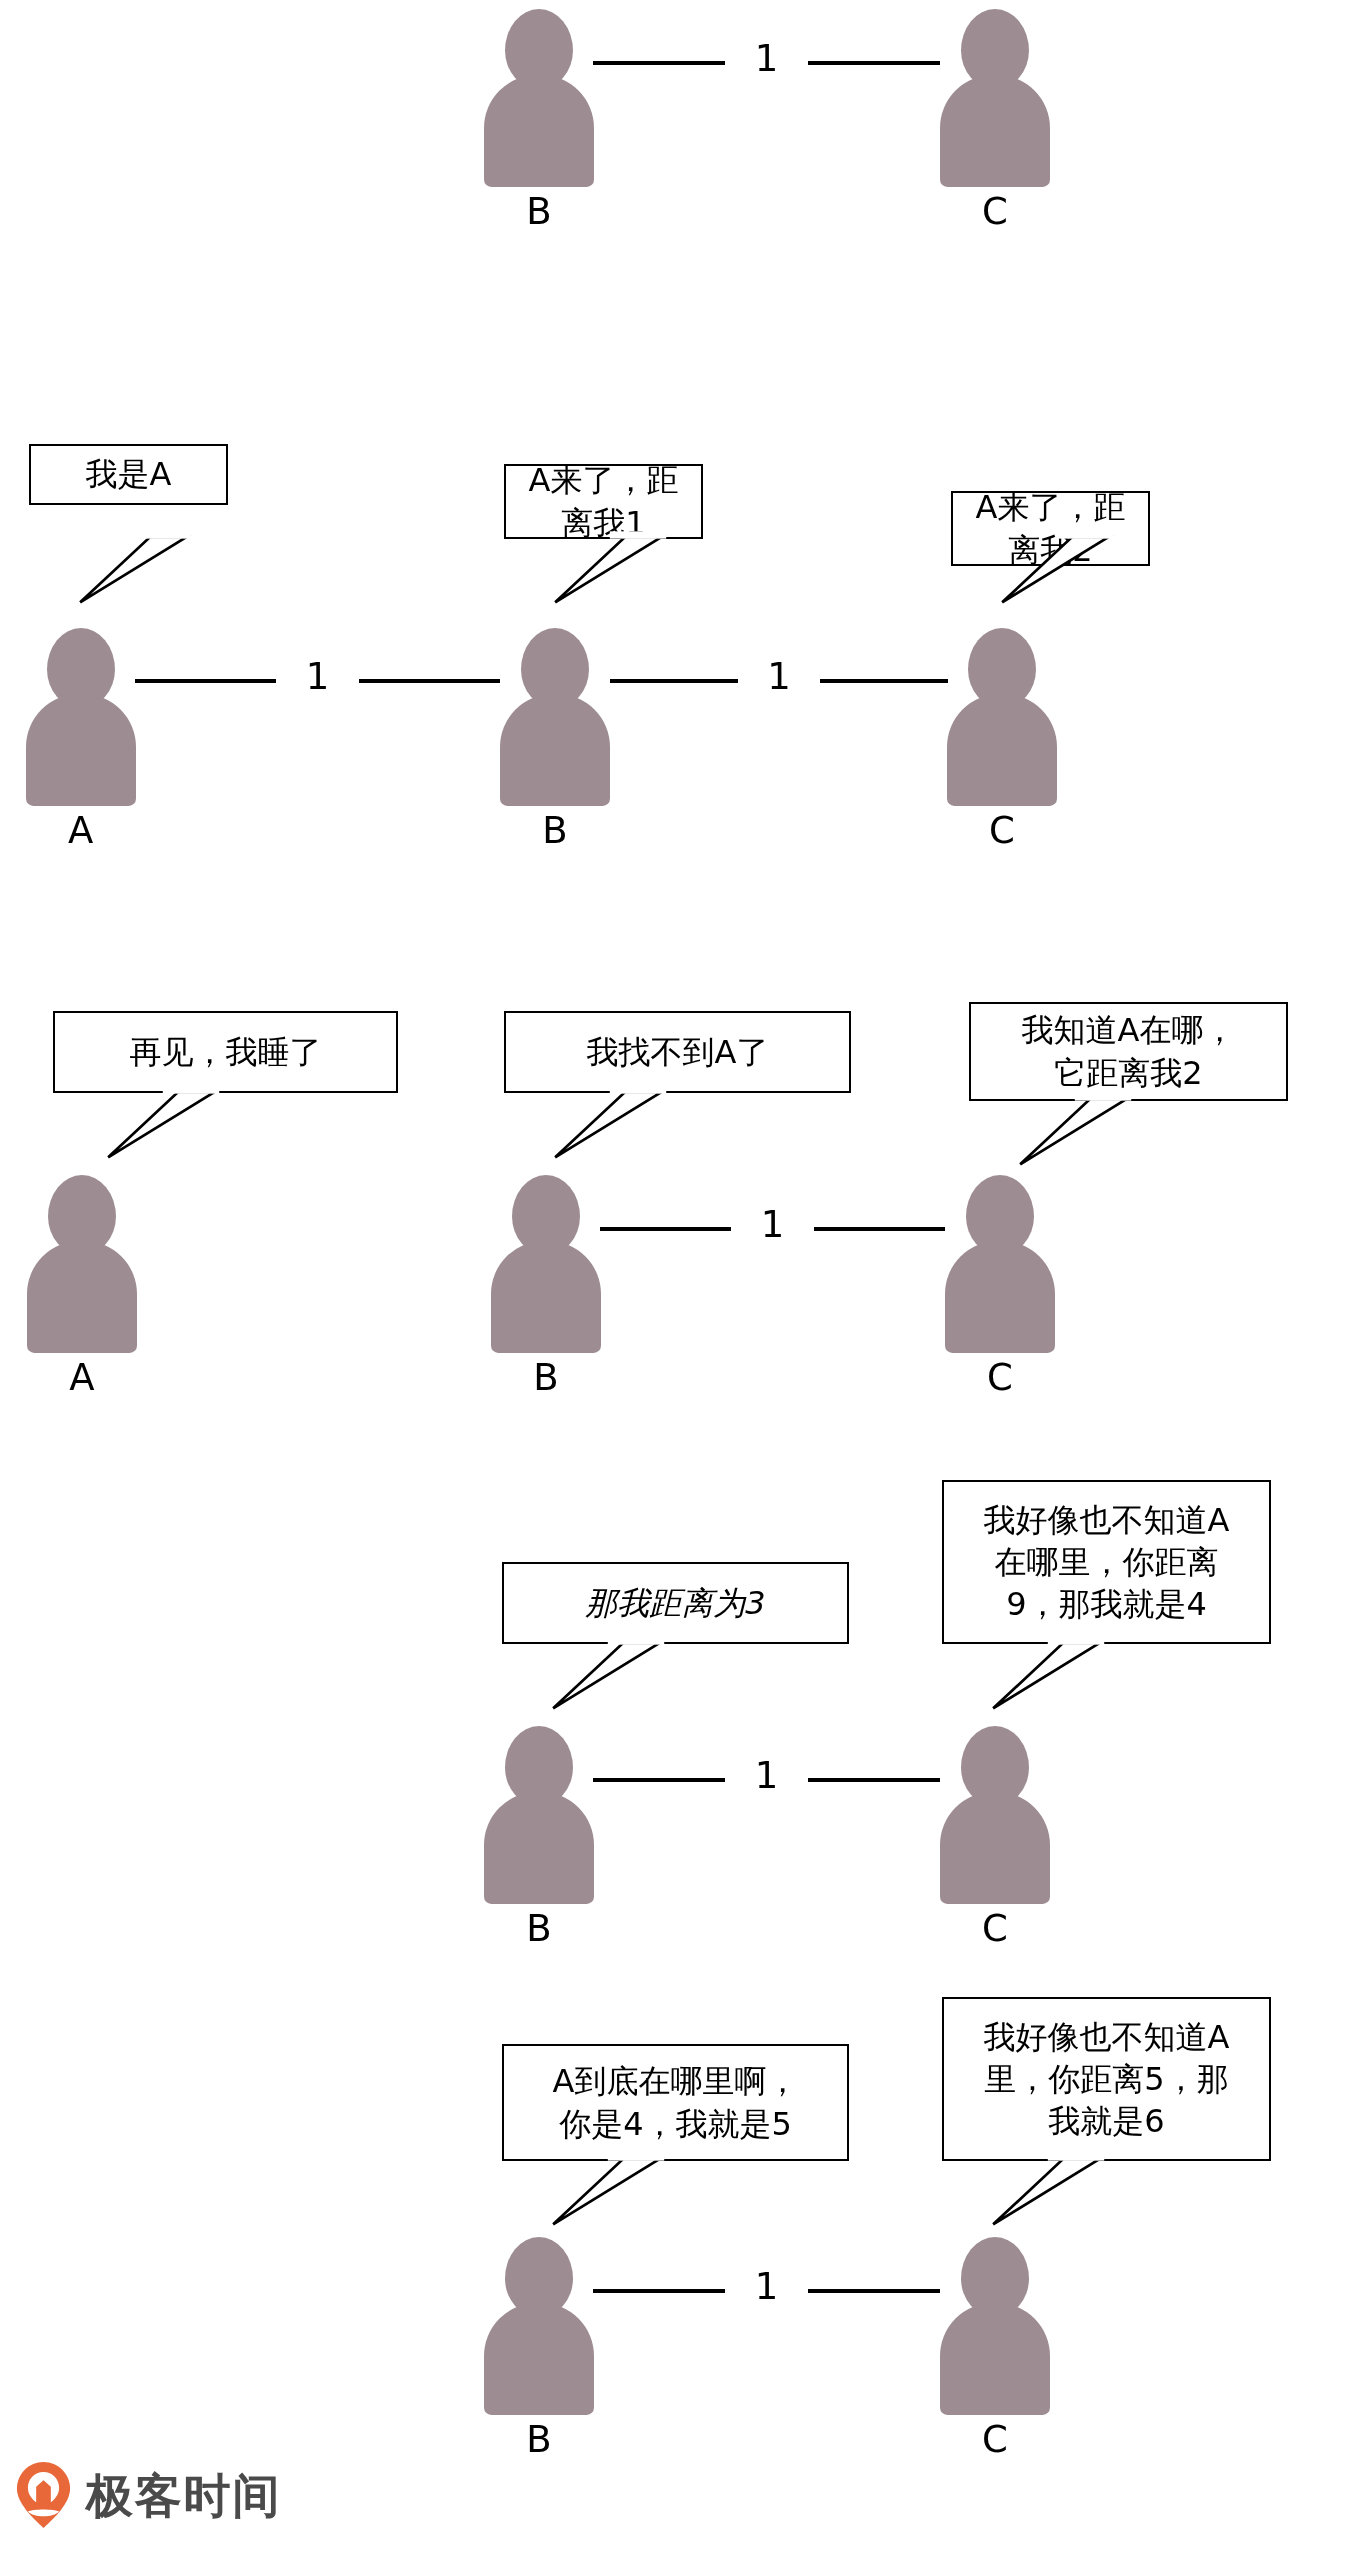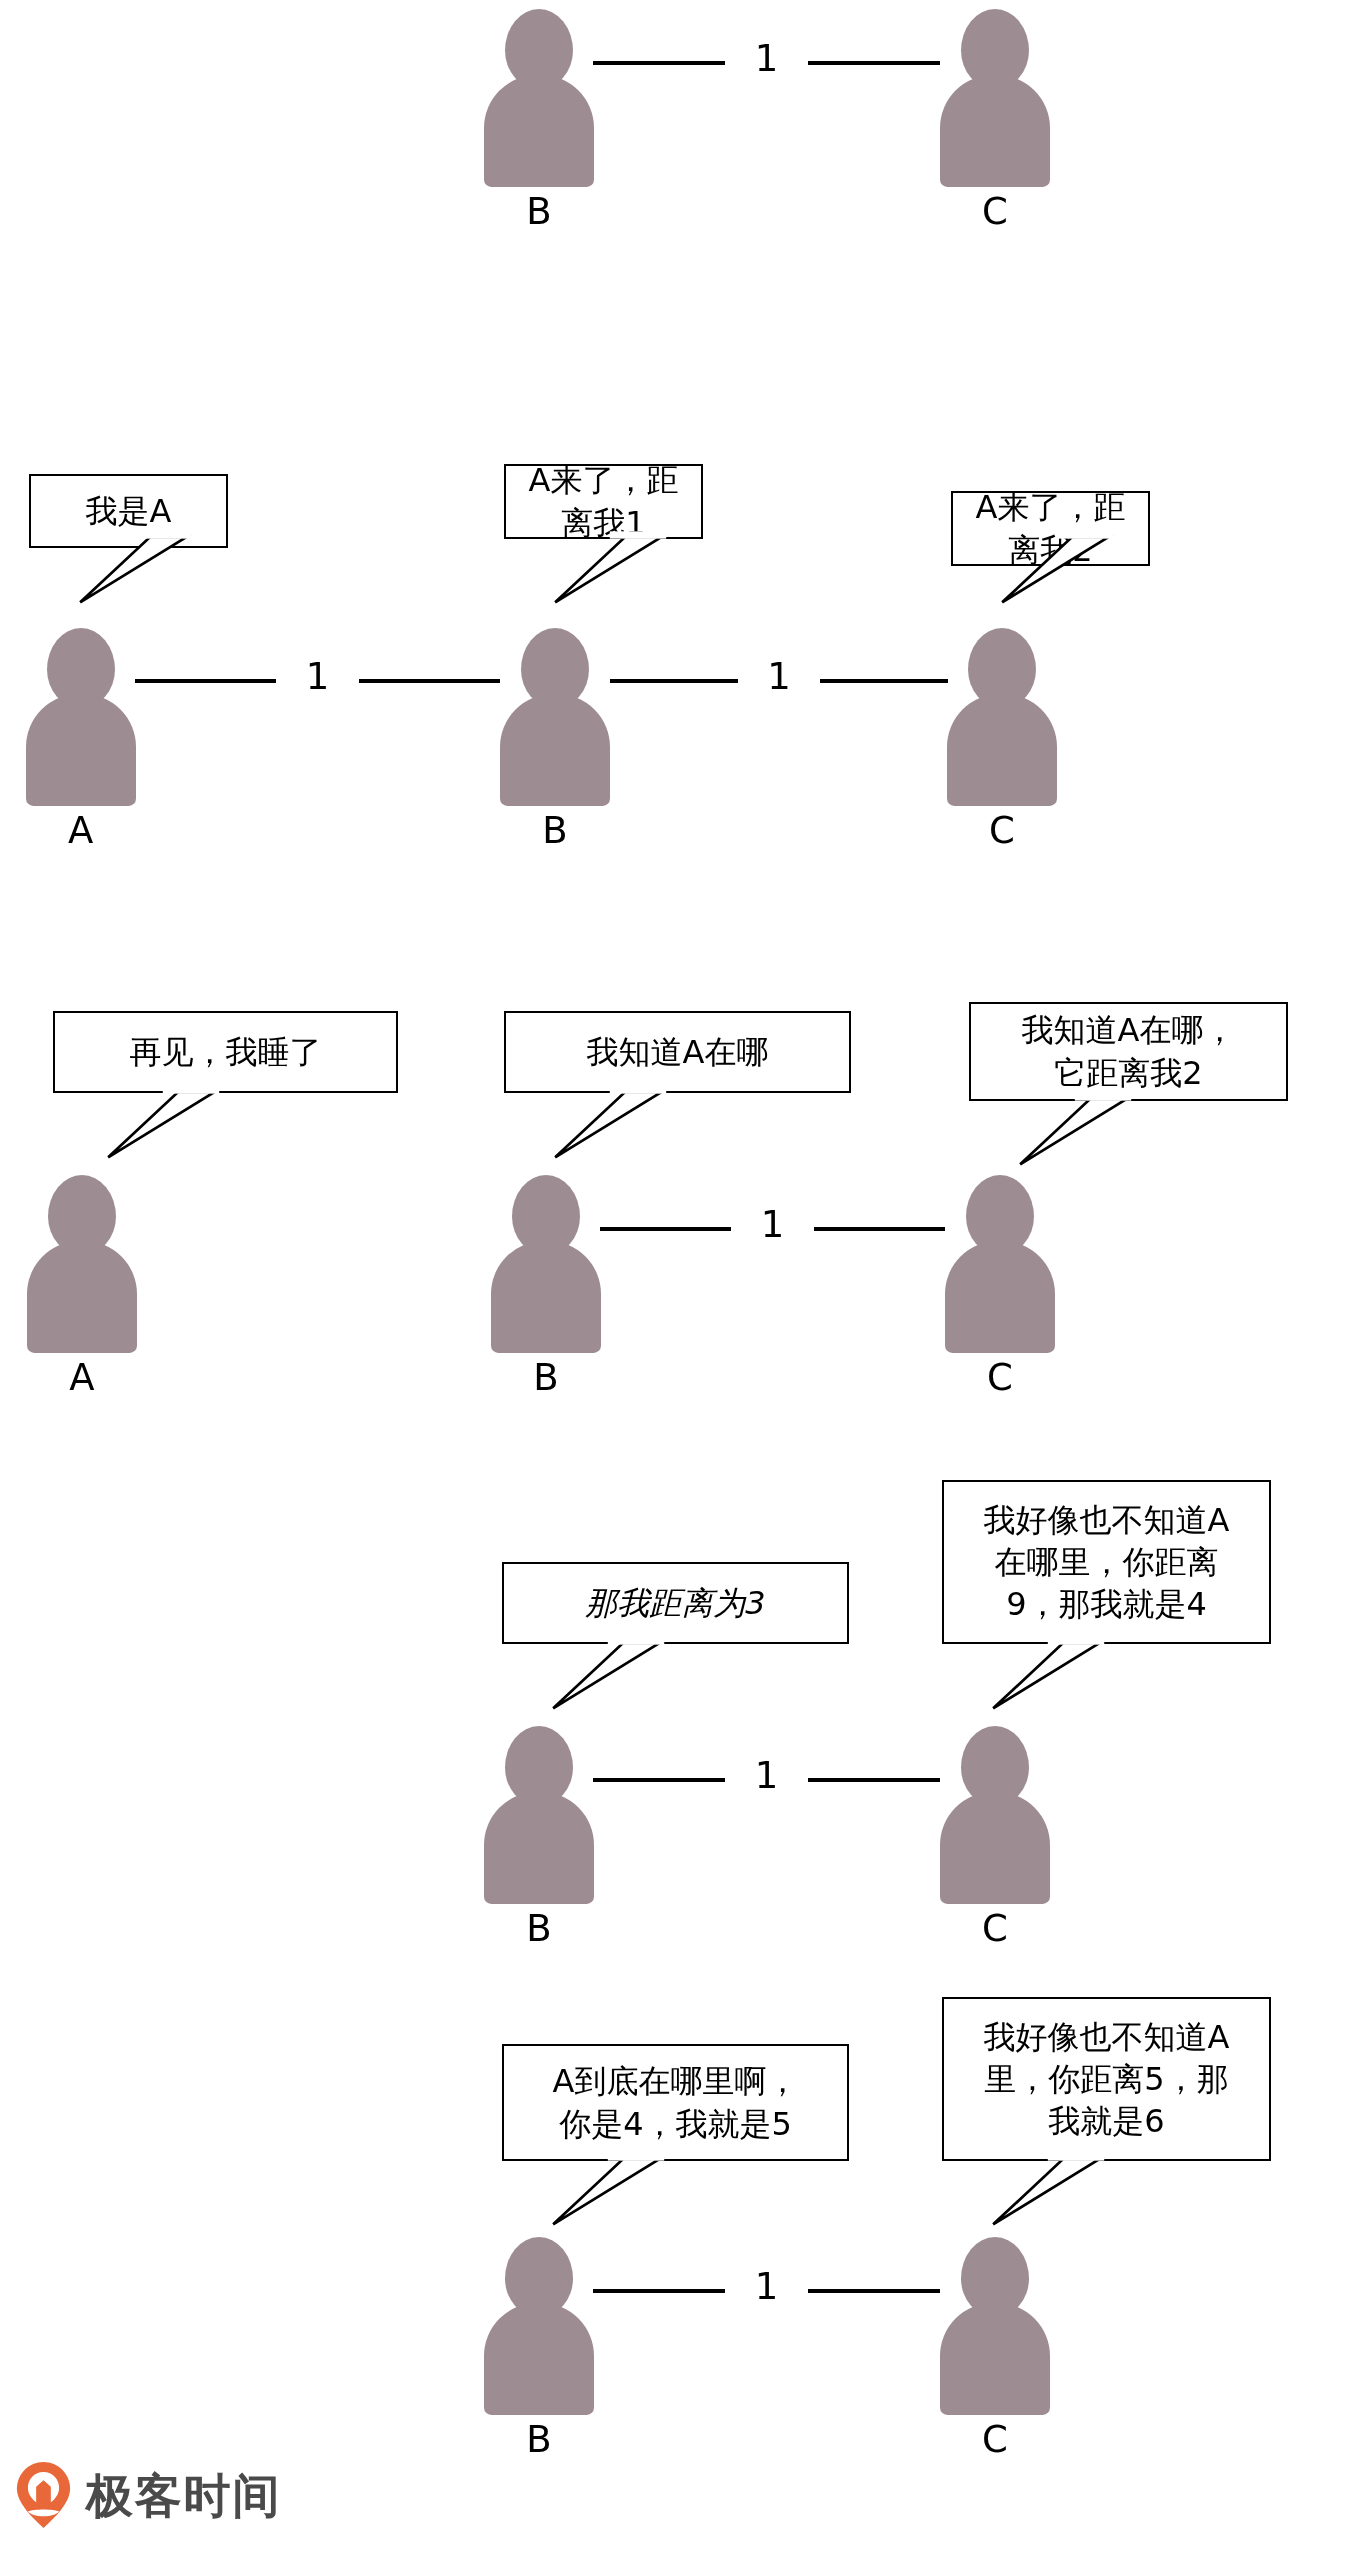--- a/index.html
+++ b/index.html
@@ -146,21 +146,21 @@
     </div>
     <div class="edge" style="left:593px; top:44px; width:347px;">
       <div class="seg left" style="width:132px;"></div>
       <div class="seg right" style="width:132px;"></div>
       <div class="weight">1</div>
     </div>
   </div>
 
   <div>
 
-    <div class="bubble" style="left:29px; top:474px; width:199px; height:74px;">我是A</div>
+    <div class="bubble" style="left:29px; top:444px; width:199px; height:61px;">我是A</div>
     <div class="tail" style="left:80px; top:535px; width:146px; height:71px;">
       <svg width="146" height="71" viewBox="0 0 160 78">
           <polygon points="0,74 77,2 117,2" fill="#ffffff" stroke="#000000" stroke-width="3" stroke-linejoin="miter"></polygon>
           <rect x="60" y="-4" width="62" height="8" fill="#ffffff"></rect>
         </svg>
     </div>
 
     <div class="bubble" style="left:504px; top:464px; width:199px; height:75px;">A来了，距离我1</div>
     <div class="tail" style="left:555px; top:535px; width:146px; height:71px;">
       <svg width="146" height="71" viewBox="0 0 160 78">
@@ -207,21 +207,21 @@
 
   <div>
     <div class="bubble" style="left:53px; top:1011px; width:345px; height:82px;">再见，我睡了</div>
     <div class="tail" style="left:108px; top:1090px; width:146px; height:71px;">
       <svg width="146" height="71" viewBox="0 0 160 78">
           <polygon points="0,74 77,2 117,2" fill="#ffffff" stroke="#000000" stroke-width="3" stroke-linejoin="miter"></polygon>
           <rect x="60" y="-4" width="62" height="8" fill="#ffffff"></rect>
         </svg>
     </div>
 
-    <div class="bubble" style="left:504px; top:1011px; width:347px; height:82px;">我知道A在哪</div>
+    <div class="bubble" style="left:504px; top:1011px; width:347px; height:82px;">我找不到A了</div>
     <div class="tail" style="left:555px; top:1090px; width:146px; height:71px;">
       <svg width="146" height="71" viewBox="0 0 160 78">
           <polygon points="0,74 77,2 117,2" fill="#ffffff" stroke="#000000" stroke-width="3" stroke-linejoin="miter"></polygon>
           <rect x="60" y="-4" width="62" height="8" fill="#ffffff"></rect>
         </svg>
     </div>
 
     <div class="bubble" style="left:969px; top:1002px; width:319px; height:99px;">我知道A在哪，
 它距离我2</div>
     <div class="tail" style="left:1020px; top:1097px; width:146px; height:71px;">

